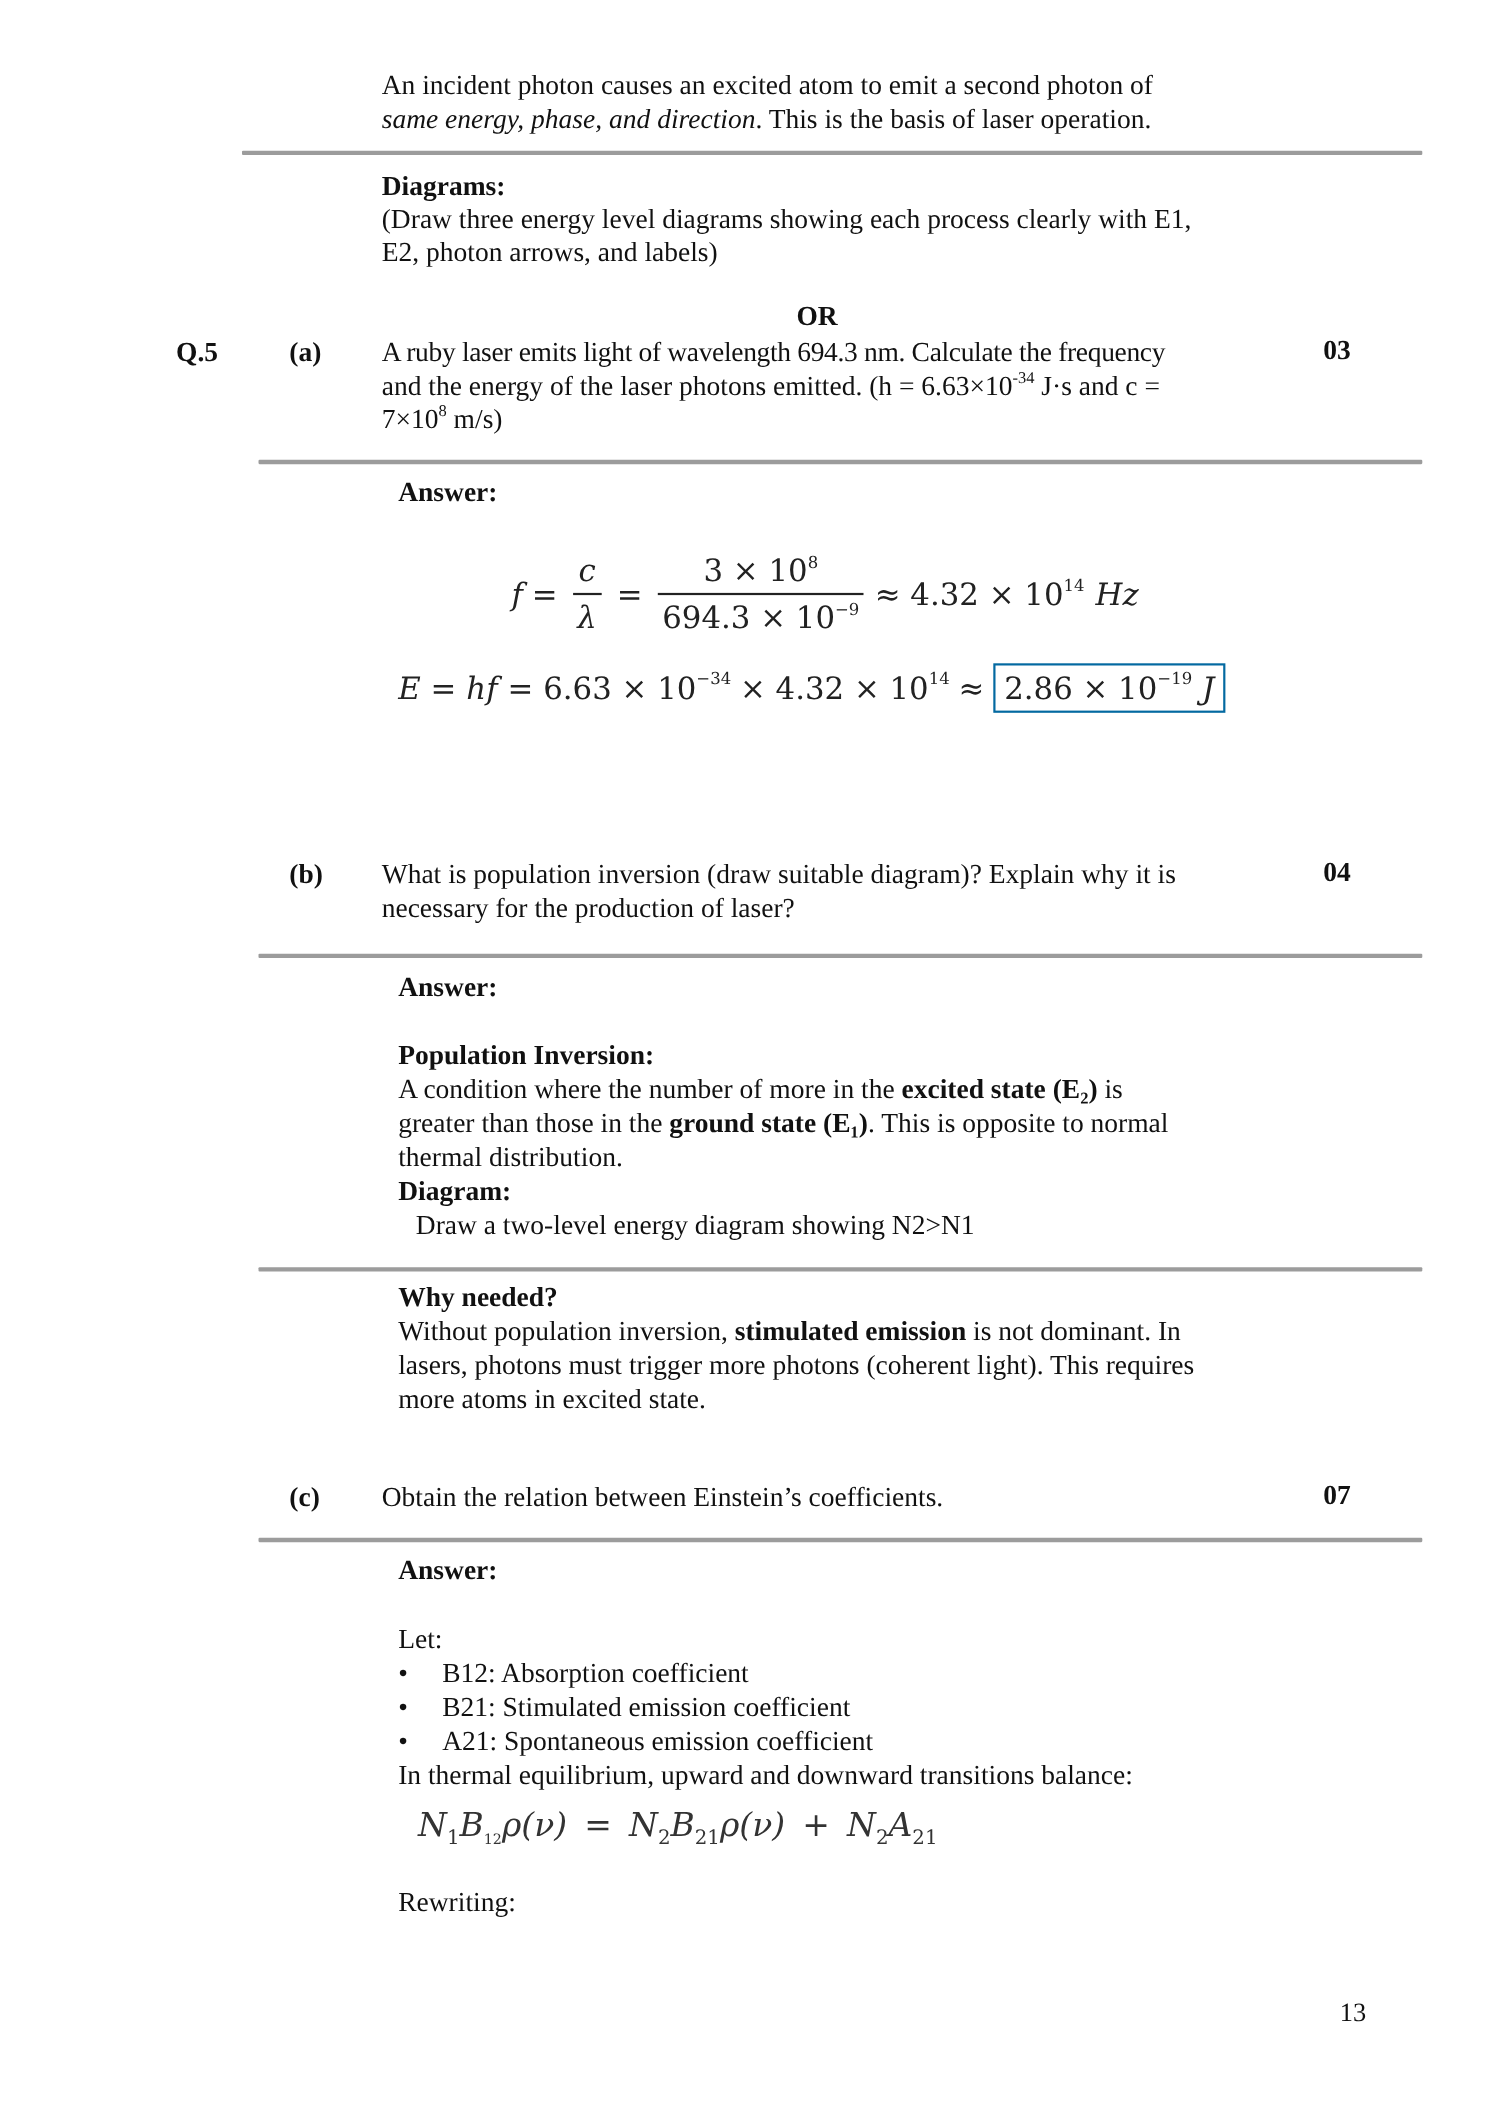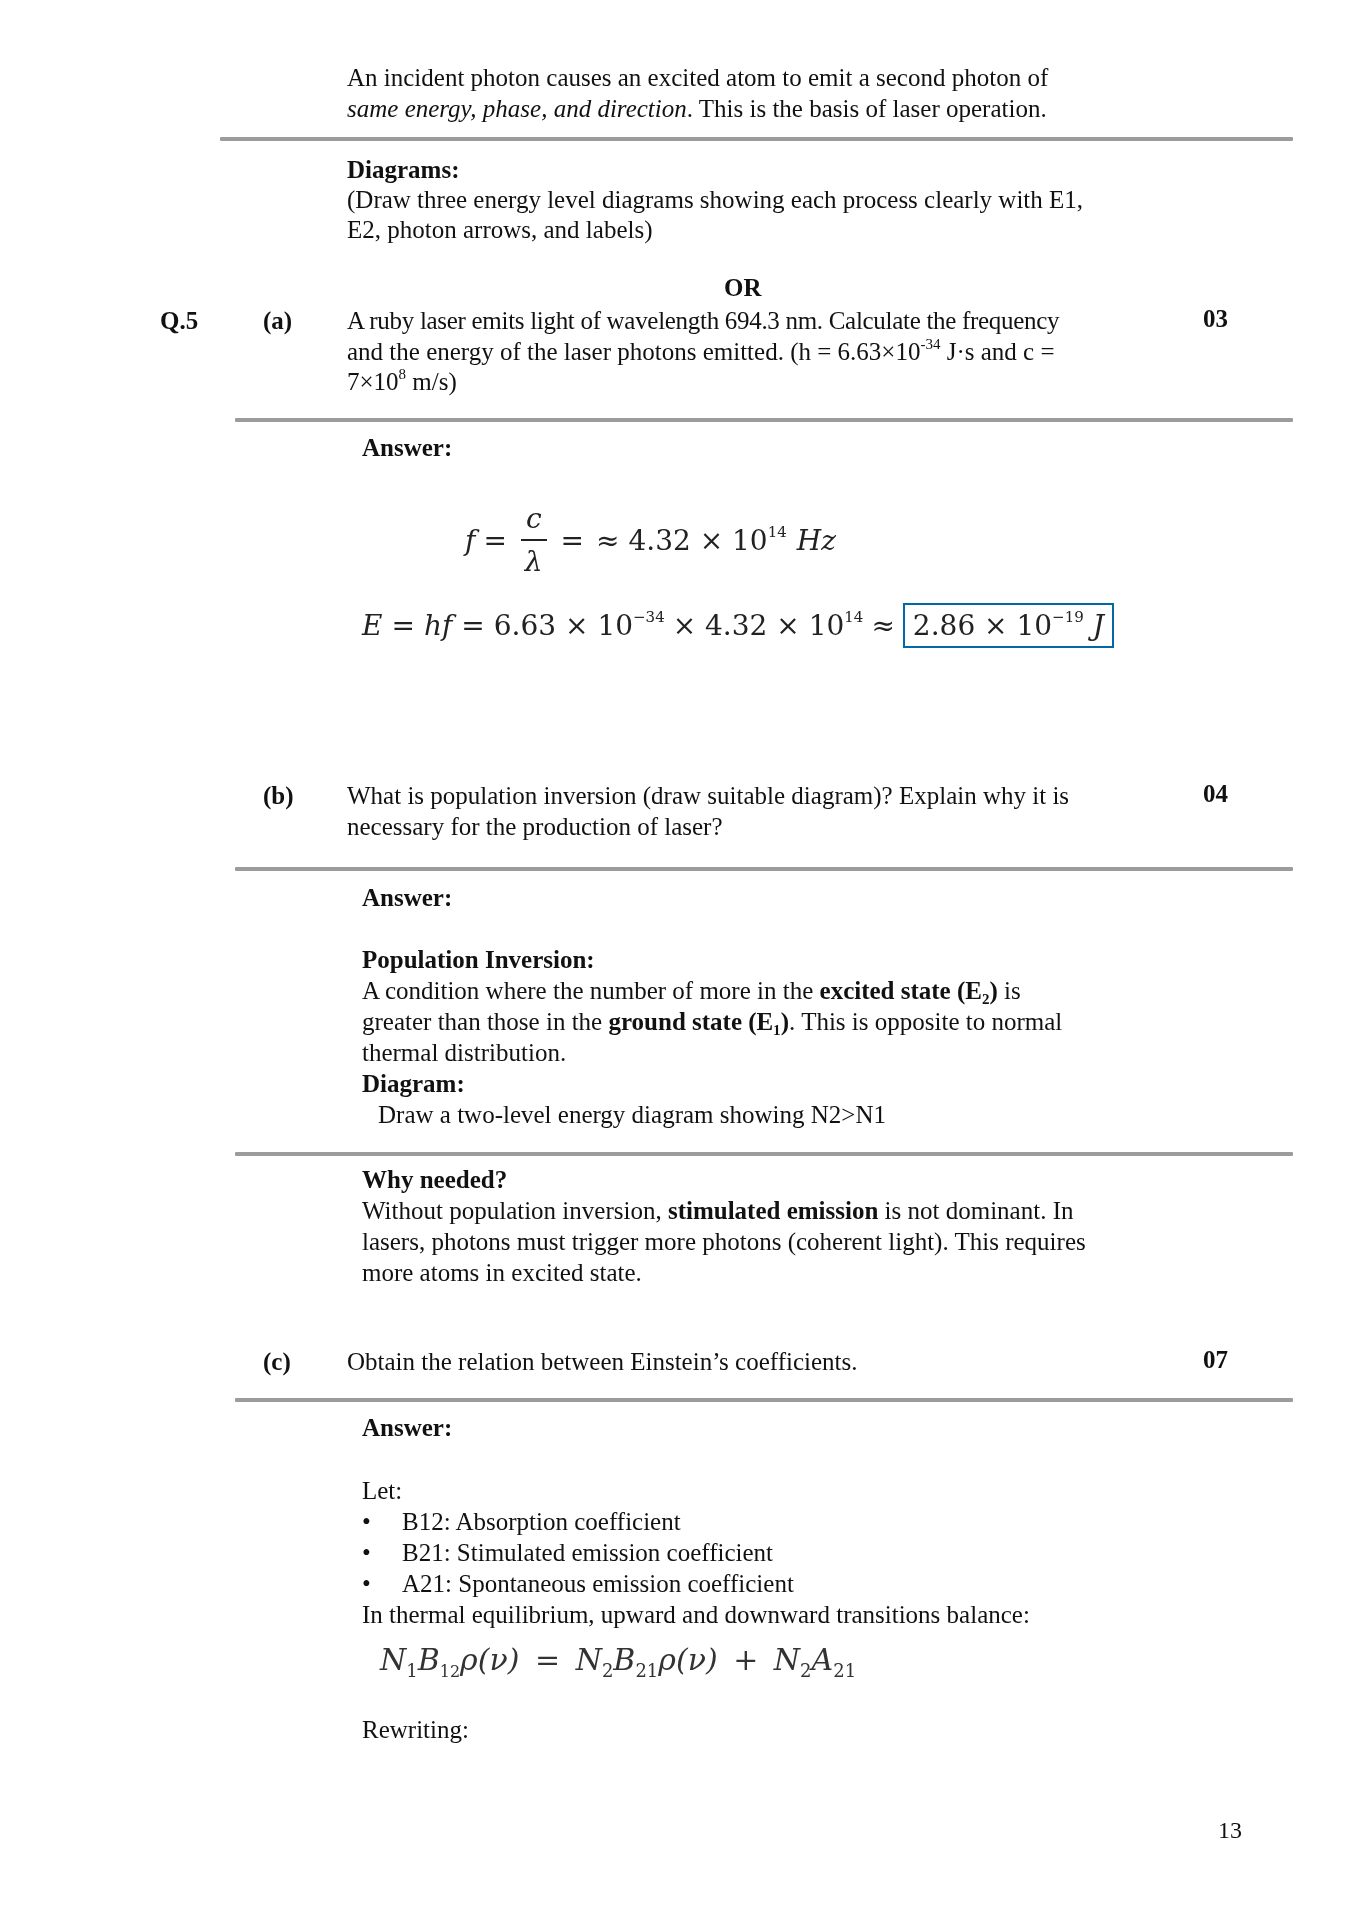--- a/index.html
+++ b/index.html
@@ -55,20 +55,24 @@
 <div class="abs txt b" style="left:362px; top:432px;">Answer:</div>
 
 <div class="abs math" style="left:465px; top:495px; font-size:28px; display:flex; align-items:center; height:90px;">
   <span class="mi">f</span>
   <span style="margin:0 8px;">=</span>
   <span class="frac">
     <span class="num mi">c</span>
     <span class="den mi">λ</span>
   </span>
   <span style="margin:0 8px;">=</span>
+  <span class="frac">
+    <span class="num"><span>3 × 10</span><sup>8</sup></span>
+    <span class="den"><span>694.3 × 10</span><sup>−9</sup></span>
+  </span>
   <span style="margin-left:4px;"><span>≈ 4.32 × 10</span><sup>14</sup></span>
   <span class="mi" style="margin-left:10px;">Hz</span>
 </div>
 
 <div class="abs math" style="left:362px; top:600px; font-size:28px; display:flex; align-items:center; height:50px;">
   <span class="mi">E</span>
   <span style="margin:0 9px;">=</span>
   <span class="mi">hf</span>
   <span style="margin:0 9px;">=</span>
   <span><span>6.63 × 10</span><sup>−34</sup></span>
@@ -120,21 +124,21 @@
 </div>
 <div class="abs txt" style="left:362px; top:1537px;">
   <span class="bullet-dot">•</span><span>B21: Stimulated emission coefficient</span>
 </div>
 <div class="abs txt" style="left:362px; top:1568px;">
   <span class="bullet-dot">•</span><span>A21: Spontaneous emission coefficient</span>
 </div>
 <div class="abs txt" style="left:362px; top:1599px;">In thermal equilibrium, upward and downward transitions balance:</div>
 
 <div class="abs math" style="left:380px; top:1642px; font-size:30px; color:#333;">
-  <span class="mi">N</span><sub style="font-size:18px;">1</sub><span class="mi">B</span><sub style="font-size:16px;">12</sub><span class="mi">ρ(ν)</span>
+  <span class="mi">N</span><sub style="font-size:18px;">1</sub><span class="mi">B</span><sub style="font-size:13px;">12</sub><span class="mi">ρ(ν)</span>
   <span style="margin:0 6px;">=</span>
   <span class="mi">N</span><sub style="font-size:18px;">2</sub><span class="mi">B</span><sub style="font-size:18px;">21</sub><span class="mi">ρ(ν)</span>
   <span style="margin:0 6px;">+</span>
   <span class="mi">N</span><sub style="font-size:18px;">2</sub><span class="mi">A</span><sub style="font-size:18px;">21</sub>
 </div>
 
 <div class="abs txt" style="left:362px; top:1714px;text-align:right;">Rewriting:</div>
 
 <div class="abs txt" style="left:1218px; top:1815px; font-size:24px;">13</div>
 

